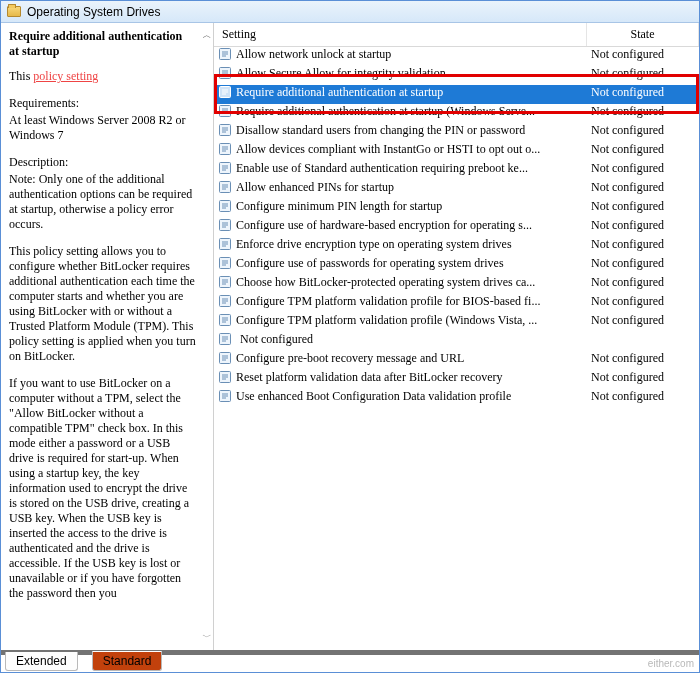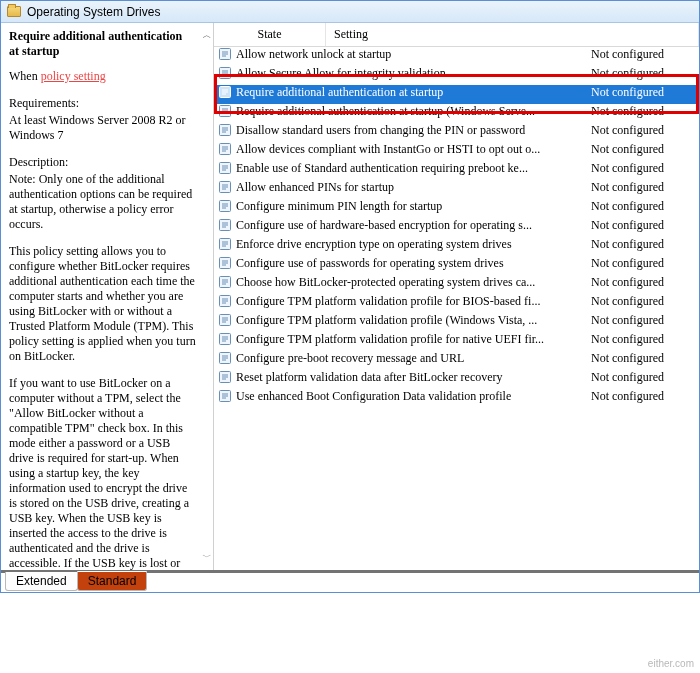--- a/index.html
+++ b/index.html
@@ -7,21 +7,21 @@
     margin: 0; padding: 0;
     font-family: "Segoe UI", Tahoma, sans-serif;
     font-size: 12px;
     color: #000;
     background: #fff;
     width: 700px; height: 673px;
     overflow: hidden;
   }
   .window {
     display: flex; flex-direction: column;
-    width: 700px; height: 593px;
+    width: 700px; height: 673px;
     border: 1px solid #5a8fd6;
   }
   .titlebar {
     display: flex; align-items: center;
     height: 22px;
     background: linear-gradient(#eaf3fb, #d6e8f9);
     border-bottom: 1px solid #a8c5e6;
     padding-left: 6px;
     gap: 6px;
   }
@@ -118,23 +118,24 @@
     padding-right: 6px;
   }
   .row-state {
     width: 112px; flex-shrink: 0;
     padding-left: 4px;
   }
   .tabs {
     height: 22px;
     display: flex; align-items: flex-end;
     padding-left: 4px;
-    border-top: 3px solid #737373;
+    border-top: 5px solid #737373;
     background: #fff;
     position: relative;
+    gap: 15px;
   }
   .tabs::before {
     content: "";
     position: absolute;
     left: 0; right: 0; top: 0;
     height: 0;
   }
   .tab {
     border: 1px solid #b9b9b9;
     border-top: none;
@@ -177,43 +178,43 @@
     <span class="folder-icon"></span>
     <span class="titlebar-text">Operating System Drives</span>
   </div>
 
   <div class="content-area">
 
     <div class="left-panel">
       <div class="policy-title">Require additional authentication at startup</div>
 
       <div class="edit-line">
-        <span>When </span><span class="link">policy setting</span>
+        <span>This </span><span class="link">policy setting</span>
       </div>
 
       <div class="section-label">Requirements:</div>
       <div class="section-body">At least Windows Server 2008 R2 or Windows 7</div>
 
       <div class="section-label">Description:</div>
       <div class="desc-body">
         <p>Note: Only one of the additional authentication options can be required at startup, otherwise a policy error occurs.</p>
         <p>This policy setting allows you to configure whether BitLocker requires additional authentication each time the computer starts and whether you are using BitLocker with or without a Trusted Platform Module (TPM). This policy setting is applied when you turn on BitLocker.</p>
         <p>If you want to use BitLocker on a computer without a TPM, select the "Allow BitLocker without a compatible TPM" check box. In this mode either a password or a USB drive is required for start-up. When using a startup key, the key information used to encrypt the drive is stored on the USB drive, creating a USB key. When the USB key is inserted the access to the drive is authenticated and the drive is accessible. If the USB key is lost or unavailable or if you have forgotten the password then you</p>
       </div>
 
       <div class="left-scroll">
         <span class="scroll-arrow">︿</span>
         <span class="scroll-arrow">﹀</span>
       </div>
     </div>
 
     <div class="right-panel">
       <div class="columns">
+        <div class="col col-setting">Setting</div>
         <div class="col col-state">State</div>
-        <div class="col col-setting">Setting</div>
       </div>
       <div class="rows" id="rows">
         <div class="near-highlight" style="top:27px;"></div>
       <div class="row">
             <span class="row-icon">
               <svg width="14" height="14" viewBox="0 0 14 14">
     <rect x="1.5" y="1.5" width="11" height="11" rx="1" fill="#eef5fc" stroke="#6a8fb5"></rect>
     <line x1="4" y1="5" x2="10" y2="5" stroke="#6a8fb5" stroke-width="1"></line>
     <line x1="4" y1="7" x2="10" y2="7" stroke="#6a8fb5" stroke-width="1"></line>
     <line x1="4" y1="9" x2="8" y2="9" stroke="#6a8fb5" stroke-width="1"></line>
@@ -392,21 +393,20 @@
           </div>
           <div class="row">
             <span class="row-icon">
               <svg width="14" height="14" viewBox="0 0 14 14">
     <rect x="1.5" y="1.5" width="11" height="11" rx="1" fill="#eef5fc" stroke="#6a8fb5"></rect>
     <line x1="4" y1="5" x2="10" y2="5" stroke="#6a8fb5" stroke-width="1"></line>
     <line x1="4" y1="7" x2="10" y2="7" stroke="#6a8fb5" stroke-width="1"></line>
     <line x1="4" y1="9" x2="8" y2="9" stroke="#6a8fb5" stroke-width="1"></line>
   </svg>
             </span>
-            <span class="row-label">Configure TPM platform validation profile for native UEFI fir...</span>
             <span class="row-state">Not configured</span>
           </div>
           <div class="row">
             <span class="row-icon">
               <svg width="14" height="14" viewBox="0 0 14 14">
     <rect x="1.5" y="1.5" width="11" height="11" rx="1" fill="#eef5fc" stroke="#6a8fb5"></rect>
     <line x1="4" y1="5" x2="10" y2="5" stroke="#6a8fb5" stroke-width="1"></line>
     <line x1="4" y1="7" x2="10" y2="7" stroke="#6a8fb5" stroke-width="1"></line>
     <line x1="4" y1="9" x2="8" y2="9" stroke="#6a8fb5" stroke-width="1"></line>
   </svg>

